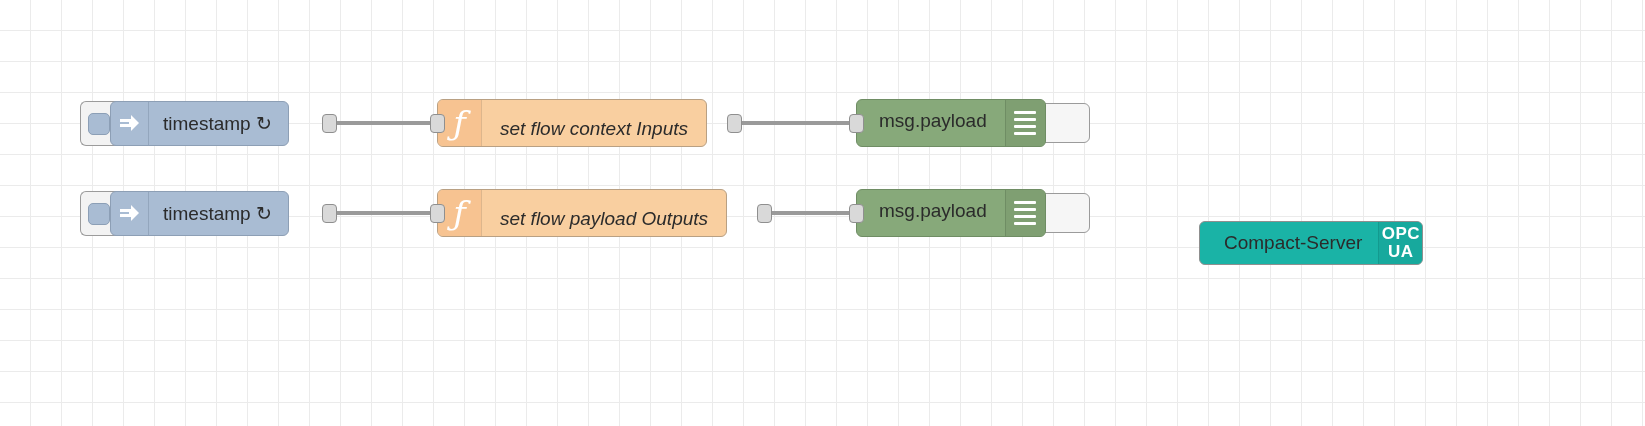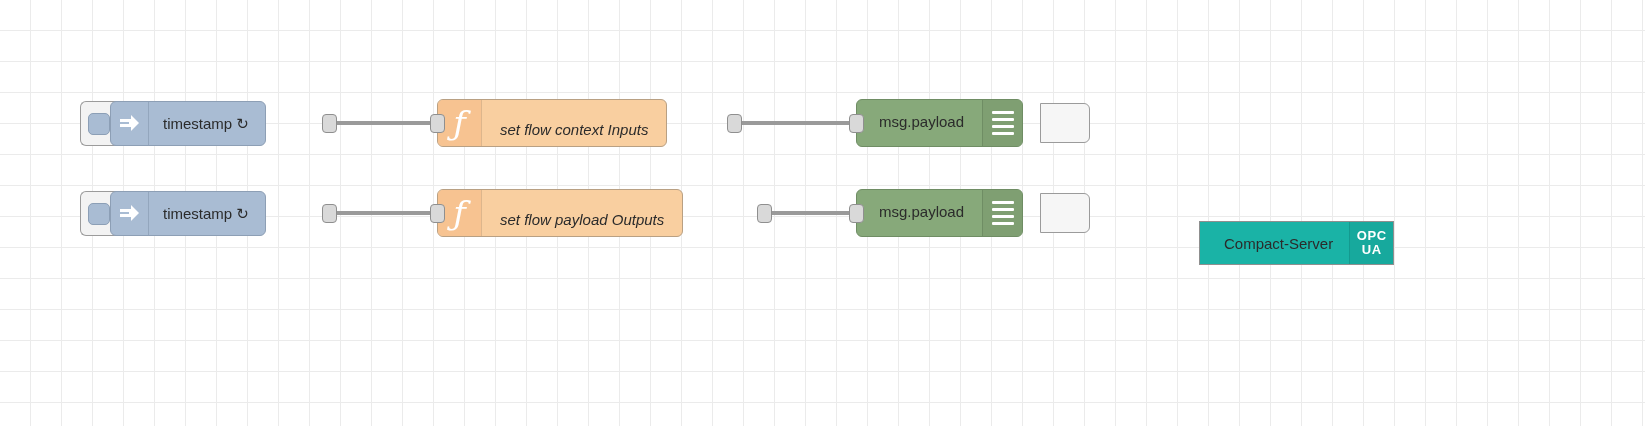--- a/index.html
+++ b/index.html
@@ -43,21 +43,21 @@
     border: 1px solid #9b9b9b;
     border-radius: 6px;
     box-sizing: border-box;
     overflow: hidden;
   }
   .node-label {
     display: flex;
     align-items: center;
     white-space: nowrap;
     color: #2b2b2b;
-    font-size: 15px;
+    font-size: 19px;
   }
 
   
   .inject-wrap { position: absolute; display: flex; align-items: stretch; }
   .inject-btn {
     width: 36px;
     background: #f3f3f3;
     border: 1px solid #9b9b9b;
     border-right: none;
     border-radius: 6px 0 0 6px;
@@ -144,40 +144,40 @@
     background: #f6f6f6;
     border: 1px solid #9b9b9b;
     border-radius: 0 6px 6px 0;
     box-sizing: border-box;
   }
 
   
   .node-opcua {
     background: #1ab3a6;
     border-color: #8f8f8f;
-    border-radius: 0;
+    border-radius: 6px;
   }
   .node-opcua .node-label {
     color: #2b2b2b;
     padding: 0 16px 0 24px;
   }
   .opcua-icon-cell {
     width: 44px;
     display: flex;
     flex-direction: column;
     align-items: center;
     justify-content: center;
     background: #17a99d;
     border-left: 1px solid #139a8f;
     box-sizing: border-box;
     line-height: 1.05;
   }
   .opcua-line {
     color: #ffffff;
-    font-size: 13px;
+    font-size: 17px;
     font-weight: bold;
     letter-spacing: 0.5px;
   }
 
   
   .port {
     position: absolute;
     width: 15px;
     height: 19px;
     background: #d9d9d9;

